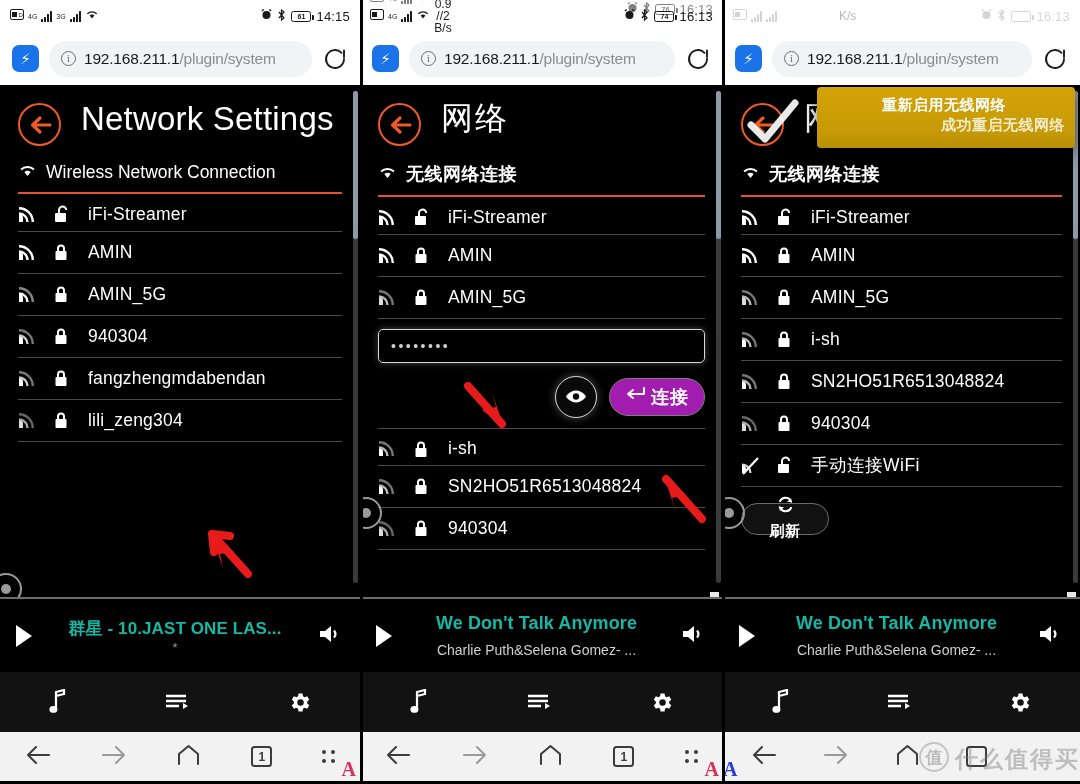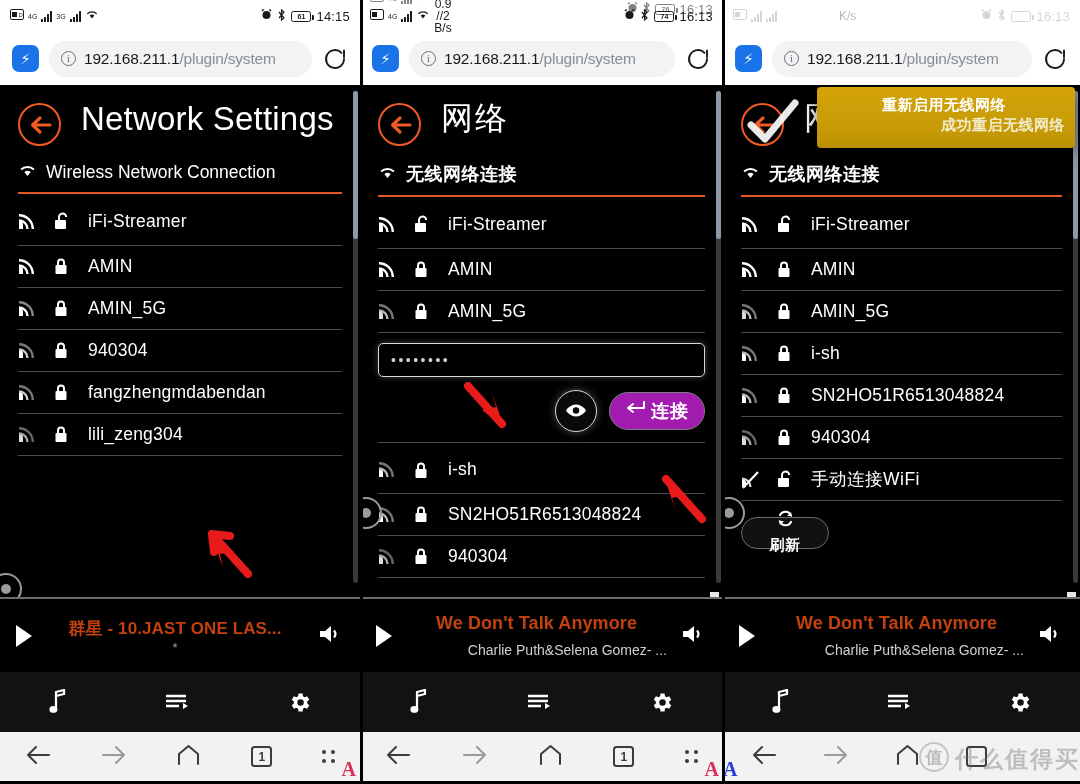--- a/index.html
+++ b/index.html
@@ -110,21 +110,21 @@
     padding: 16px 18px 9px 18px; font-size: 17.5px; font-weight: 400;
   }
   .sectionhead.cn { font-size: 18px; font-weight: 600; letter-spacing: .5px; }
   .sec-rule { height: 1.5px; background: #e0562a; margin: 0 18px; }
 
   .netlist { padding: 0 18px; }
   .netrow {
     display: flex; align-items: center; gap: 0;
     height: 42px; border-bottom: 1px solid #4a4a4a; position: relative;
   }
-  .netrow:first-child { border-top: none; padding-top: 4px; height: 52px; }
+  .netrow:first-child { border-top: none; padding-top: 4px; height: 38px; }
   .w-ico { width: 36px; flex: 0 0 auto; display: flex; align-items: center; }
   .l-ico { width: 34px; flex: 0 0 auto; display: flex; align-items: center; }
   .ssid { font-size: 17.5px; font-weight: 300; letter-spacing: .2px; color: #fff; }
   .ssid.cn { font-weight: 500; letter-spacing: .5px; }
 
   
   .pwwrap { padding: 10px 18px 0 18px; }
   .pwfield {
     height: 34px; border: 1.5px solid #d8d8d8; border-radius: 5px;
     display: flex; align-items: center; padding: 0 12px;
@@ -193,23 +193,23 @@
   .player {
     height: 75px; background: #000; border-top: 2px solid #6d6d6d;
     display: flex; align-items: center; padding: 0 16px; gap: 14px; position: relative;
   }
   .playtri {
     width: 0; height: 0; border-left: 16px solid #fff;
     border-top: 11px solid transparent; border-bottom: 11px solid transparent;
     flex: 0 0 auto;
   }
   .trackinfo { flex: 1 1 auto; text-align: center; overflow: hidden; }
-  .tname { font-size: 18px; font-weight: 700; color: #c2410c; white-space: nowrap; letter-spacing: .1px; }
+  .tname { font-size: 18px; font-weight: 700; color: #14b8a6; white-space: nowrap; letter-spacing: .1px; }
   .tname.mixed { font-size: 17px; }
-  .tartist { font-size: 14px; color: #cfcfcf; white-space: nowrap; margin-top: 8px; text-align: right; }
+  .tartist { font-size: 14px; color: #cfcfcf; white-space: nowrap; margin-top: 8px; }
   .tdot { font-size: 13px; color: #9a9a9a; }
   .spk { flex: 0 0 auto; }
 
   
   .tabbar {
     height: 60px; background: #121212;
     display: flex; align-items: center; justify-content: space-around;
   }
   .tabicon { display: flex; align-items: center; justify-content: center; }
 

